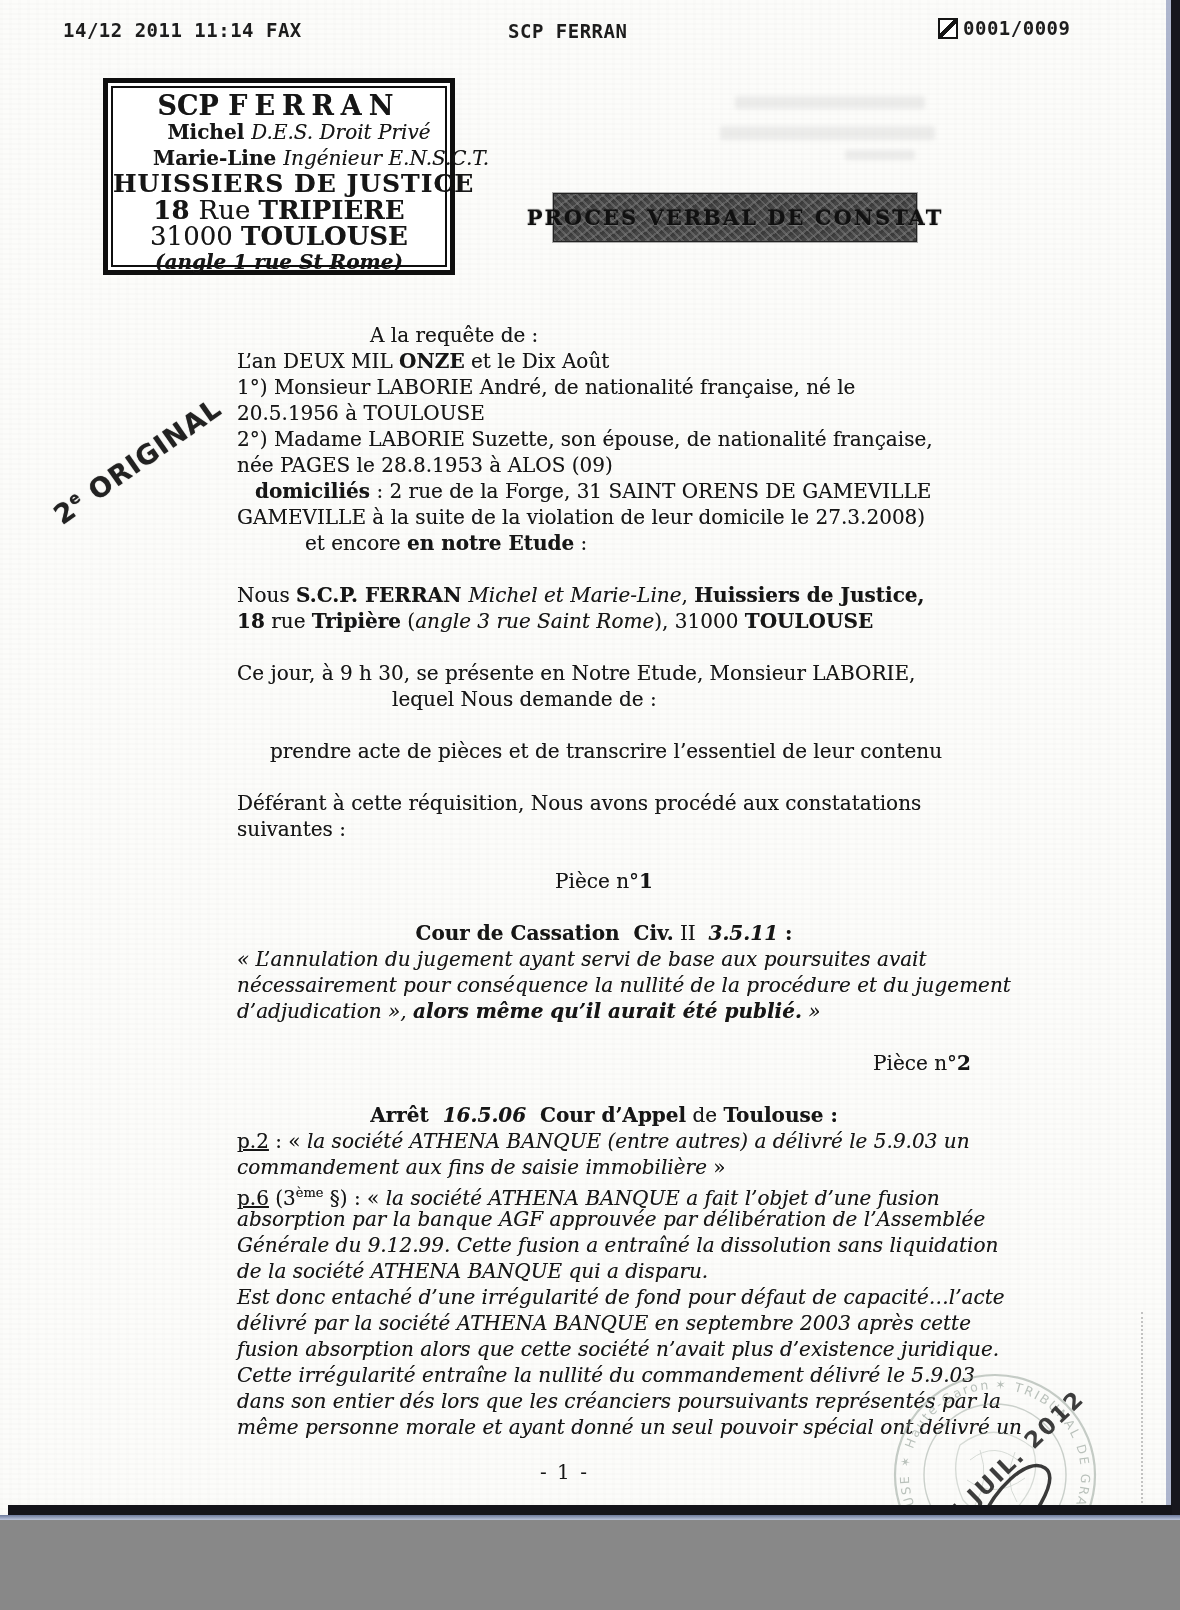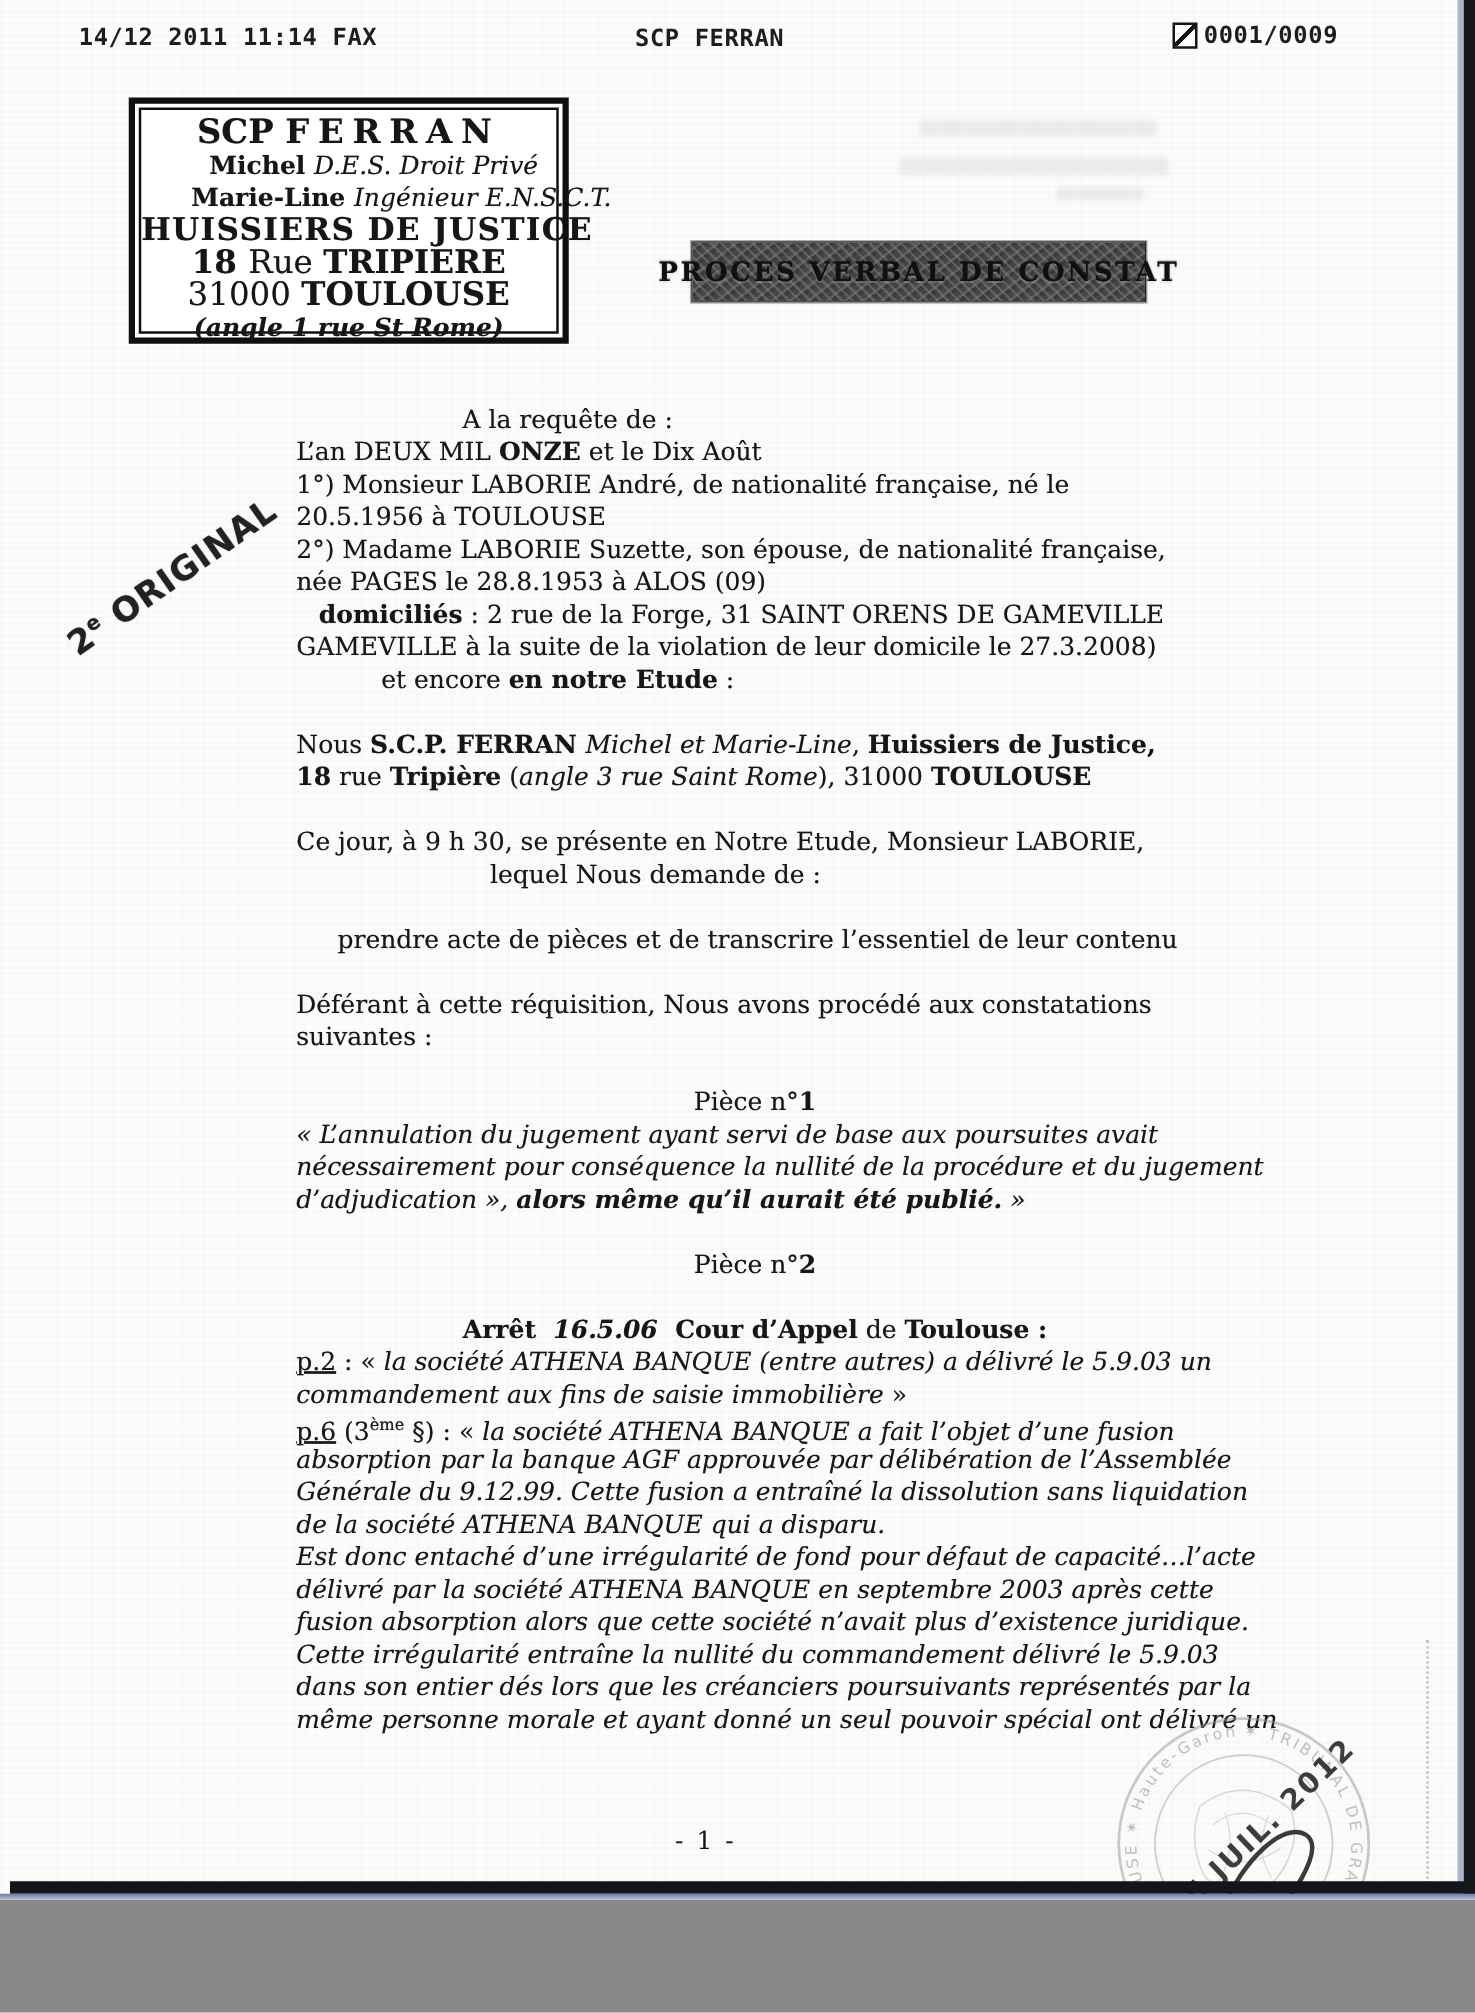--- a/index.html
+++ b/index.html
@@ -128,24 +128,25 @@
       <div class="line "><span>GAMEVILLE à la suite de la violation de leur domicile le 27.3.2008)</span></div>
       <div class="line " style="padding-left: 68px;"><span>et encore </span><span class="b">en notre Etude</span><span> :</span></div>
       <div class="line " style="margin-top: 26px;"><span>Nous </span><span class="b">S.C.P. FERRAN </span><span class="i">Michel et Marie-Line</span><span>, </span><span class="b">Huissiers de Justice,</span></div>
       <div class="line "><span class="b">18</span><span> rue </span><span class="b">Tripière</span><span> (</span><span class="i">angle 3 rue Saint Rome</span><span>), 31000 </span><span class="b">TOULOUSE</span></div>
       <div class="line " style="margin-top: 26px;"><span>Ce jour, à 9 h 30, se présente en Notre Etude, Monsieur LABORIE,</span></div>
       <div class="line " style="padding-left: 155px;"><span>lequel Nous demande de :</span></div>
       <div class="line " style="margin-top: 26px; margin-left: 33px;"><span>prendre acte de pièces et de transcrire l’essentiel de leur contenu</span></div>
       <div class="line " style="margin-top: 26px;"><span>Déférant à cette réquisition, Nous avons procédé aux constatations</span></div>
       <div class="line "><span>suivantes :</span></div>
       <div class="line " style="margin-top: 26px; text-align: center;"><span>Pièce n°</span><span class="b">1</span></div>
+      <div class="line " style="margin-top: 26px; text-align: center;"><span class="b">Cour de Cassation  Civ.</span><span> II  </span><span class="b i">3.5.11</span><span class="b"> :</span></div>
       <div class="line "><span class="i">« </span><span class="i">L’annulation du jugement ayant servi de base aux poursuites avait</span></div>
       <div class="line "><span class="i">nécessairement pour conséquence la nullité de la procédure et du jugement</span></div>
       <div class="line "><span class="i">d’adjudication », </span><span class="b i">alors même qu’il aurait été publié.</span><span class="i"> »</span></div>
-      <div class="line " style="margin-top: 26px; text-align: center;"><span>Pièce n°</span><span class="b">2</span></div>
+      <div class="line " style="margin-top: 26px; text-align: right;"><span>Pièce n°</span><span class="b">2</span></div>
       <div class="line " style="margin-top: 26px; text-align: center;"><span class="b">Arrêt  </span><span class="b i">16.5.06</span><span class="b">  Cour d’Appel</span><span> de </span><span class="b">Toulouse :</span></div>
       <div class="line "><span class="u">p.2</span><span> : « </span><span class="i">la société ATHENA BANQUE (entre autres) a délivré le 5.9.03 un</span></div>
       <div class="line "><span class="i">commandement aux fins de saisie immobilière</span><span> »</span></div>
       <div class="line "><span class="u">p.6</span><span> (3</span><span class="sup">ème</span><span> §) : « </span><span class="i">la société ATHENA BANQUE a fait l’objet d’une fusion</span></div>
       <div class="line "><span class="i">absorption par la banque AGF approuvée par délibération de l’Assemblée</span></div>
       <div class="line "><span class="i">Générale du 9.12.99. Cette fusion a entraîné la dissolution sans liquidation</span></div>
       <div class="line "><span class="i">de la société ATHENA BANQUE qui a disparu.</span></div>
       <div class="line "><span class="i">Est donc entaché d’une irrégularité de fond pour défaut de capacité…l’acte</span></div>
       <div class="line "><span class="i">délivré par la société ATHENA BANQUE en septembre 2003 après cette</span></div>
       <div class="line "><span class="i">fusion absorption alors que cette société n’avait plus d’existence juridique.</span></div>

